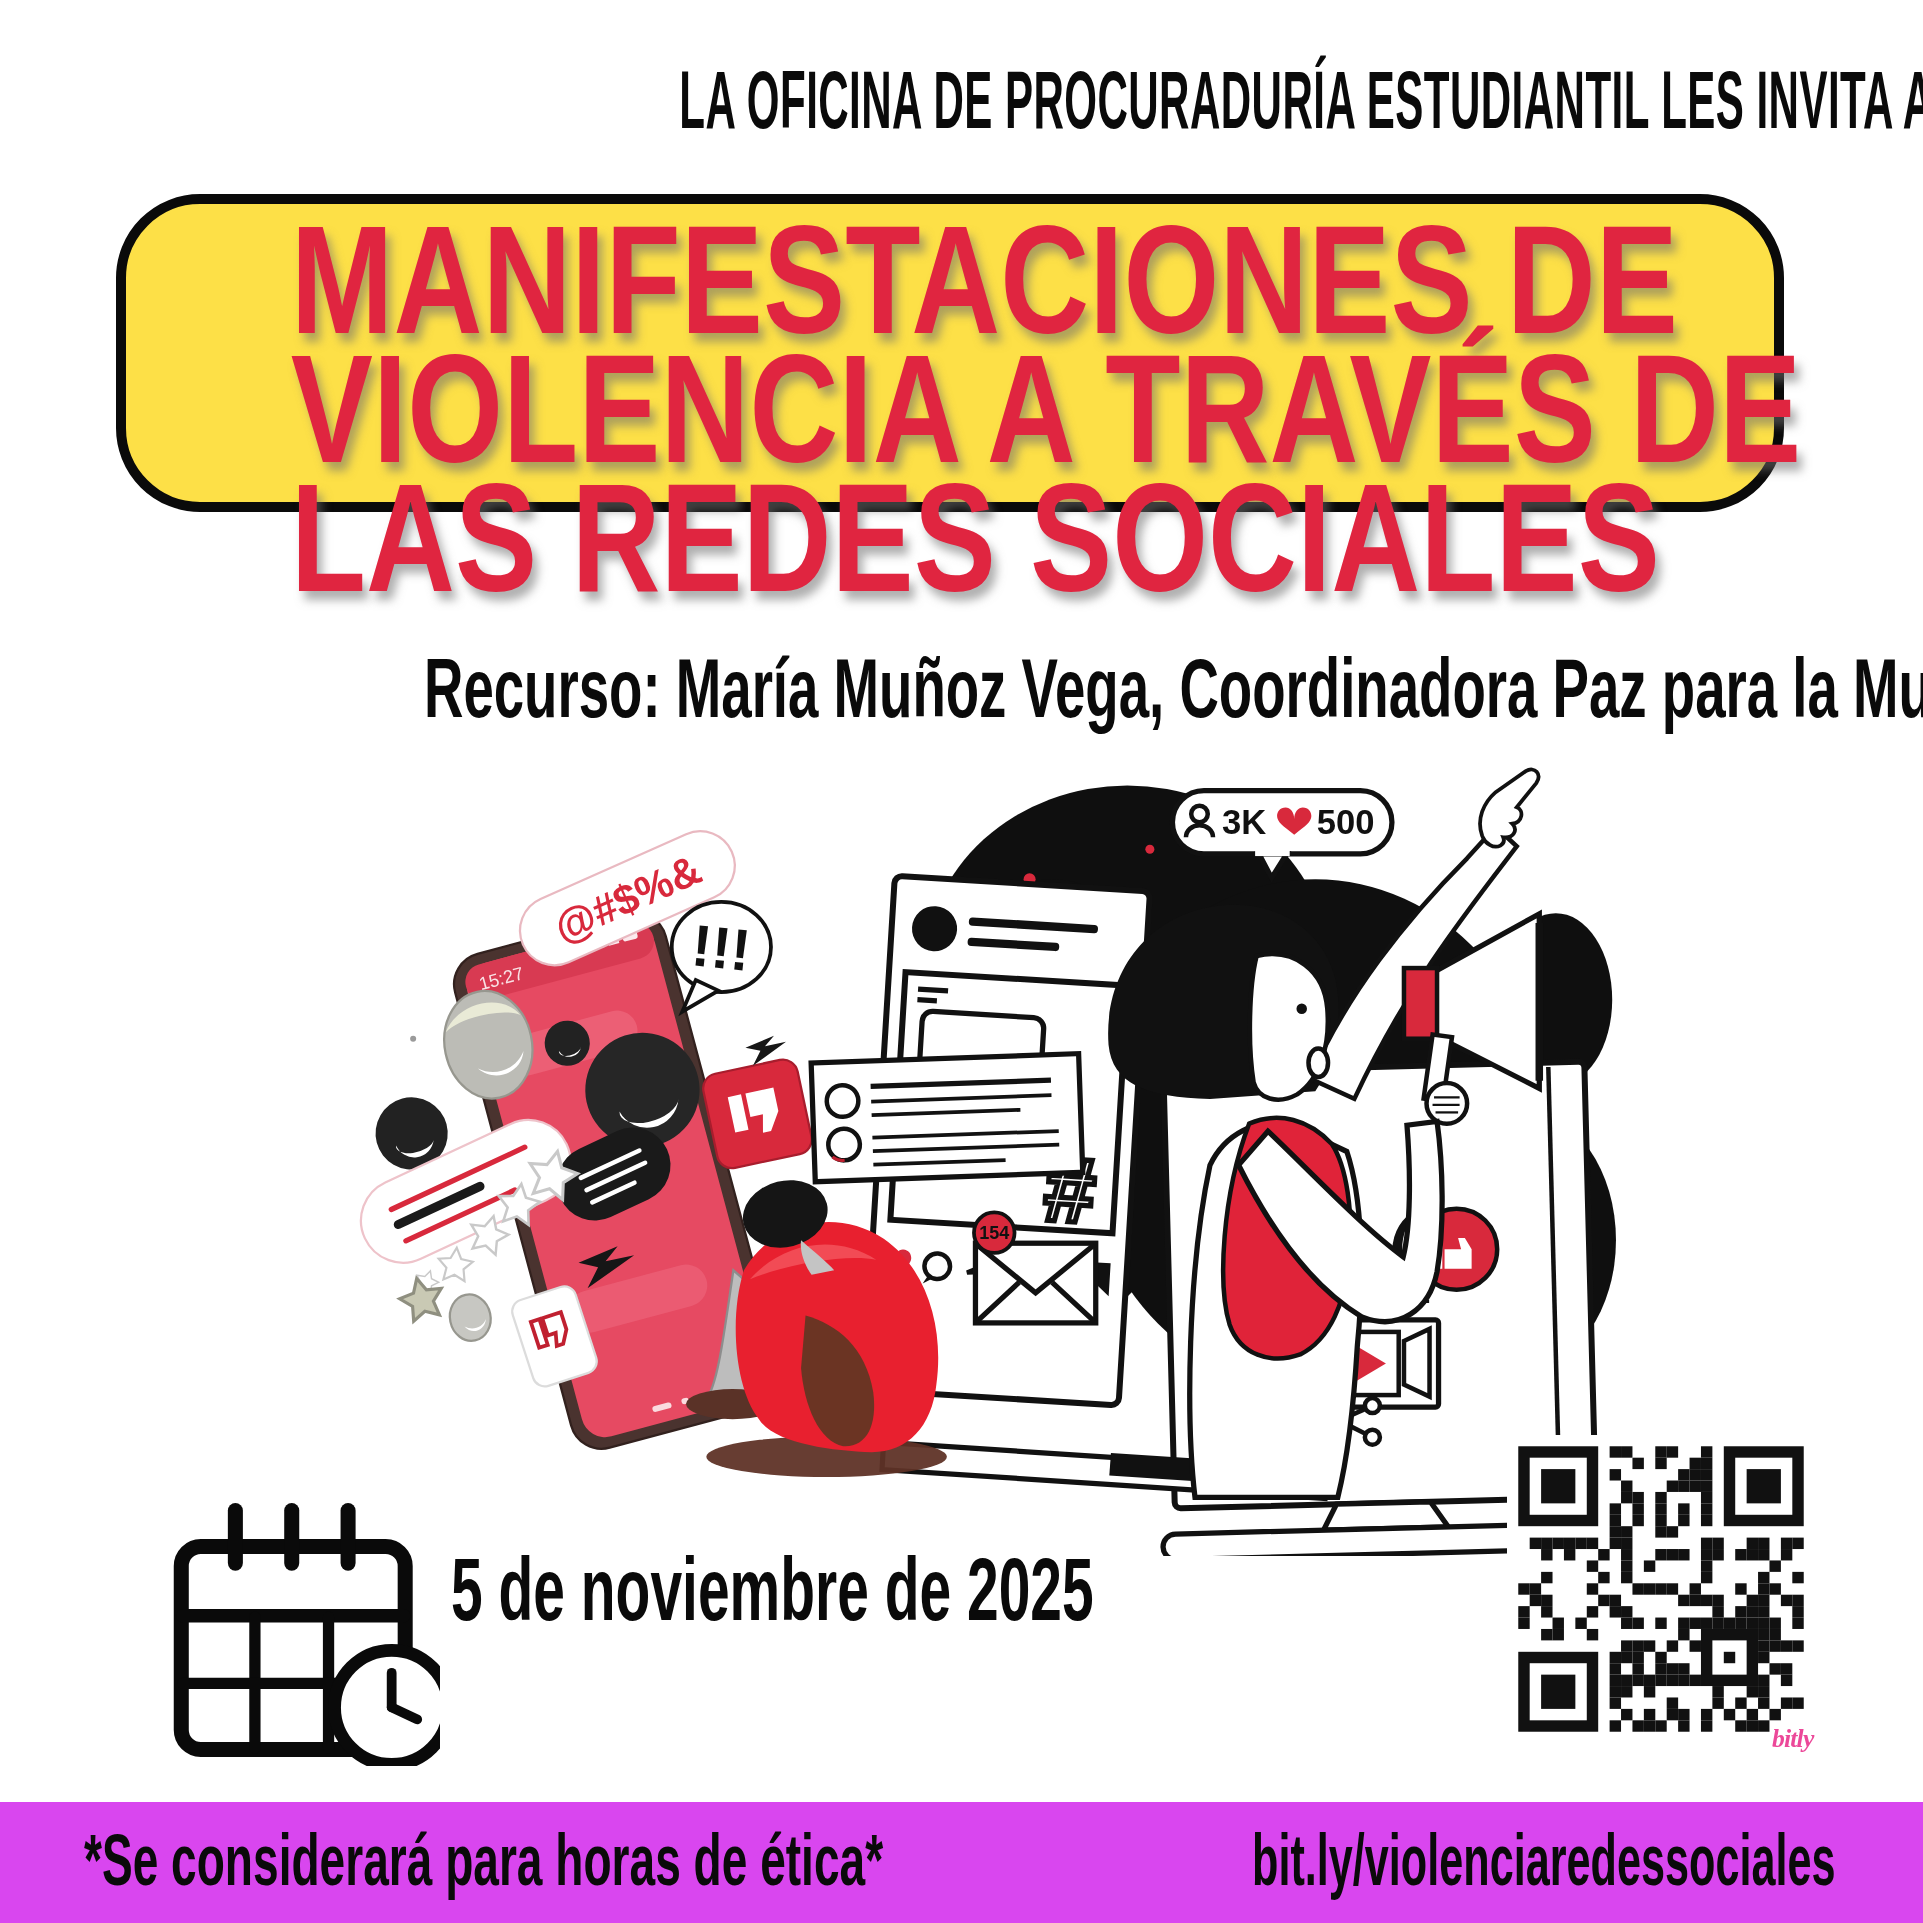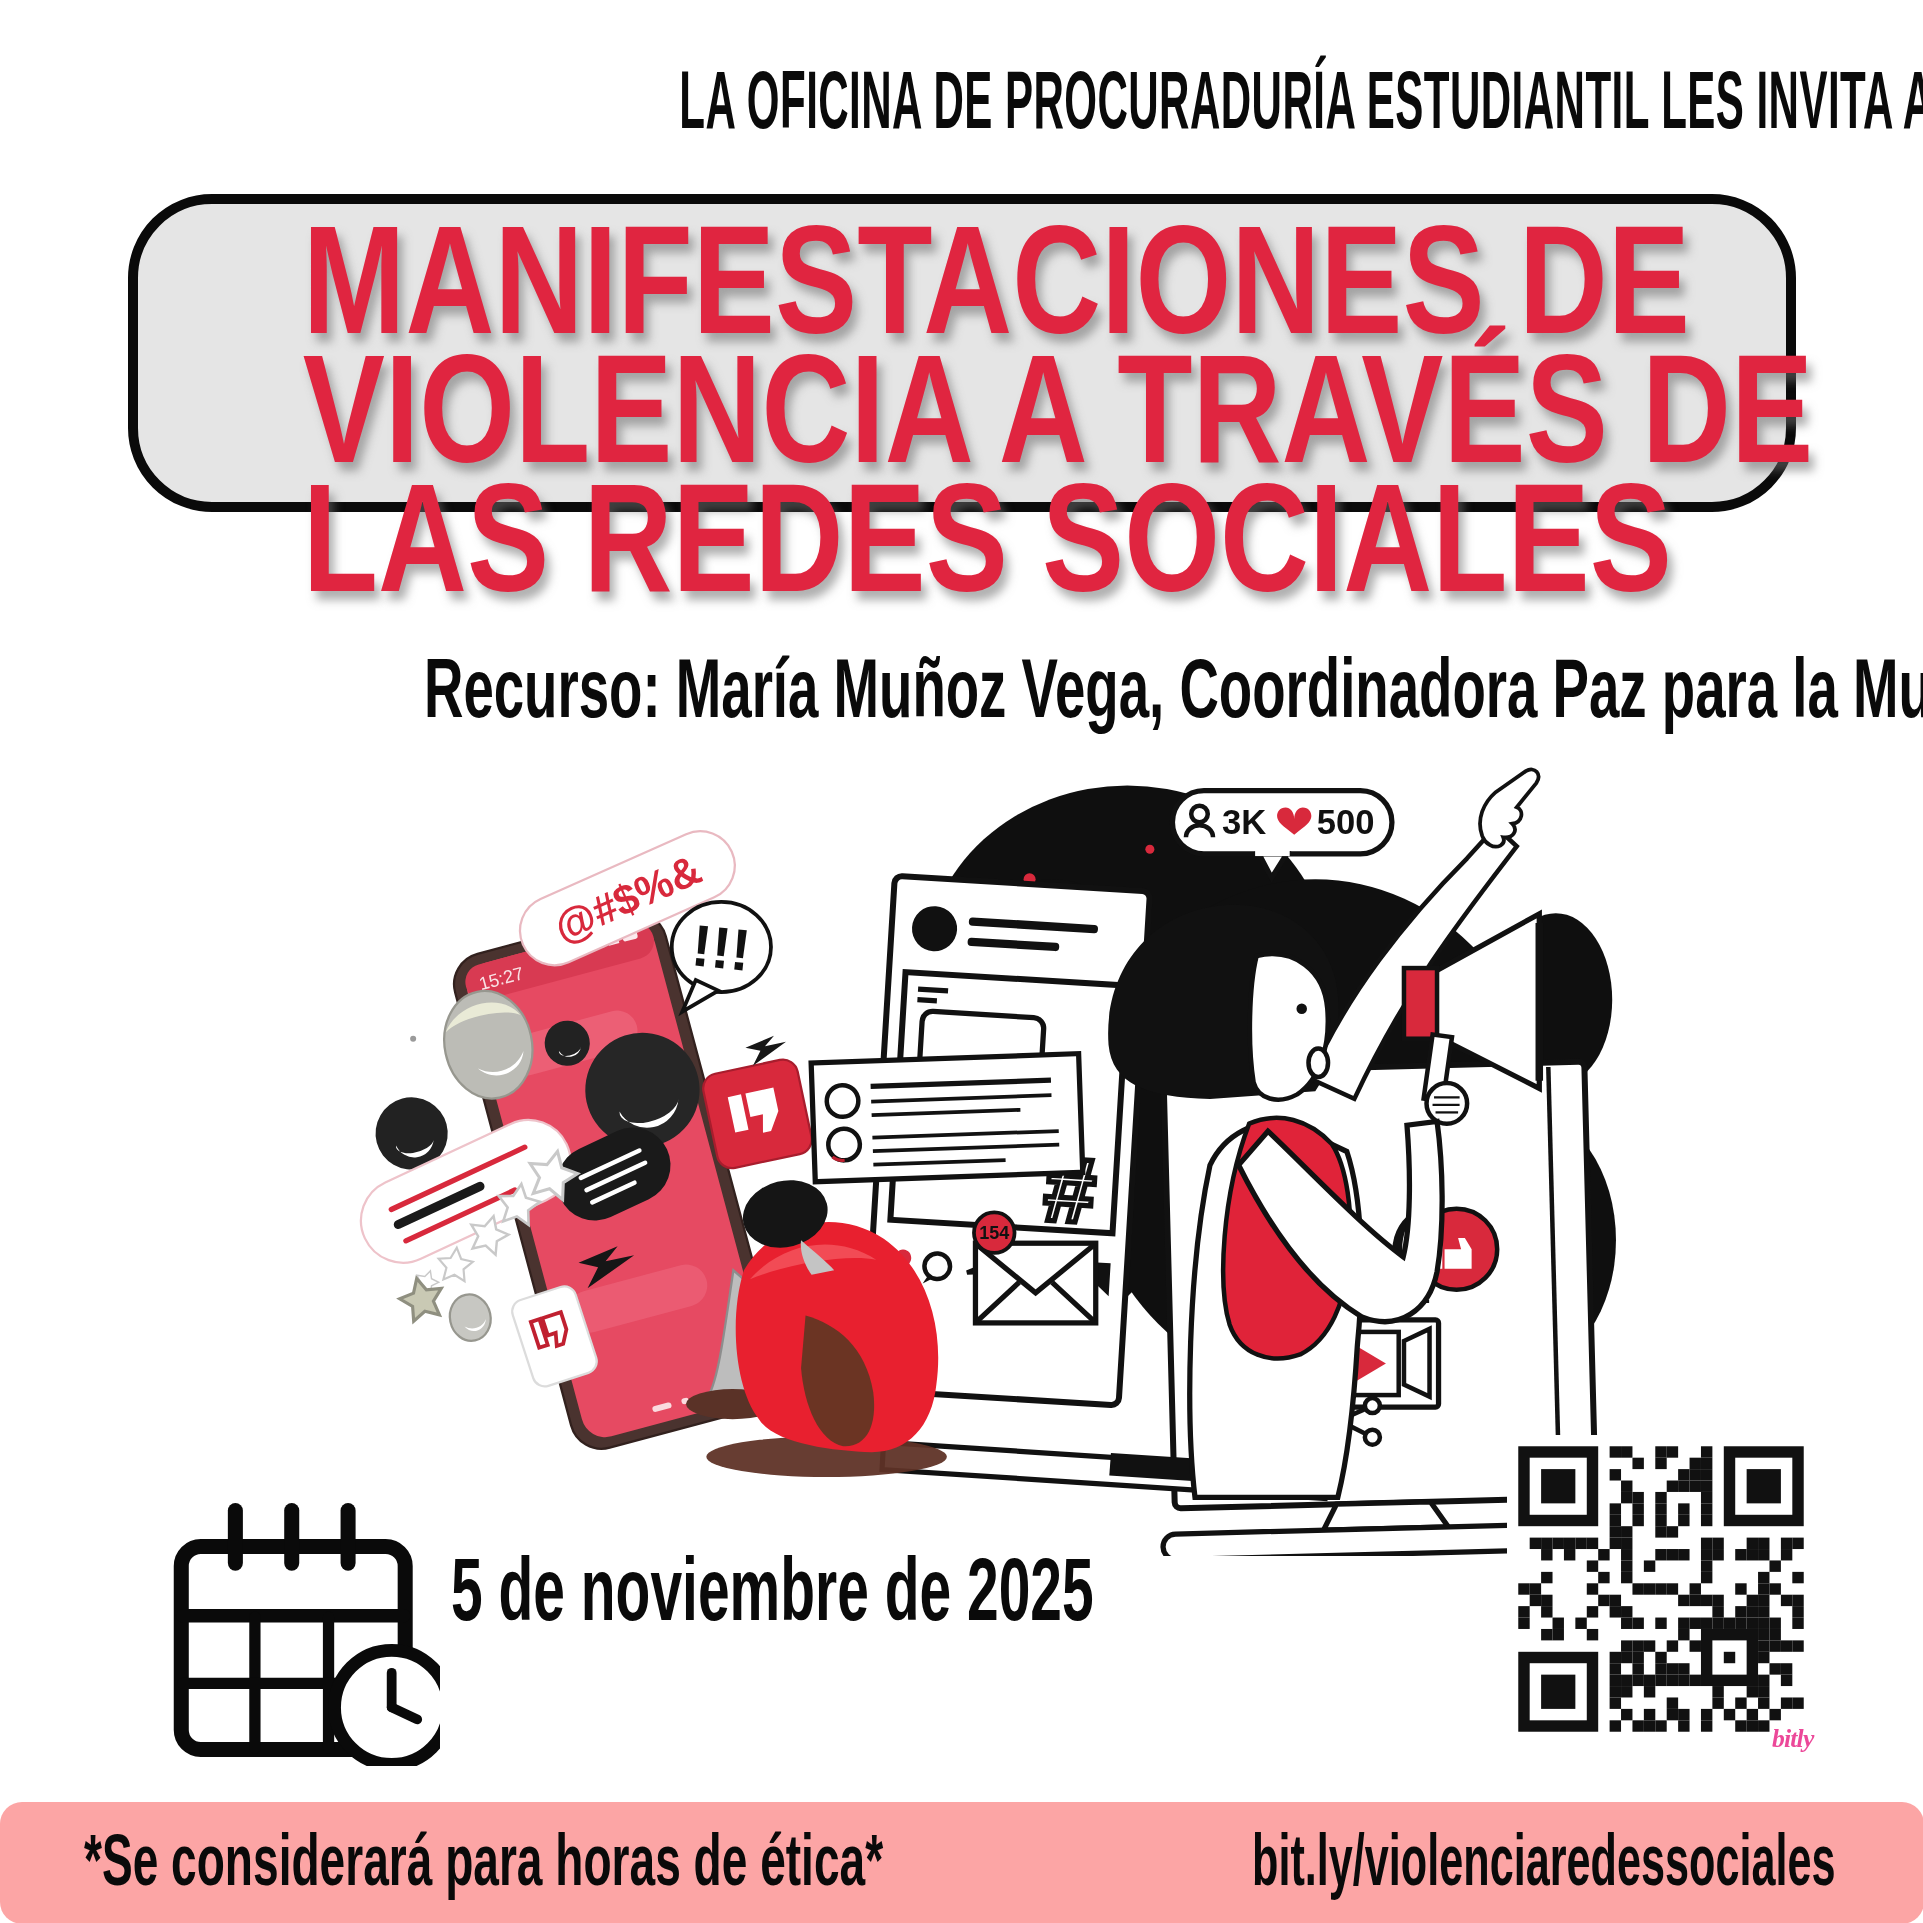--- a/index.html
+++ b/index.html
@@ -2,30 +2,30 @@
 <html style="font-size:12px"><head>
 <meta charset="utf-8">
 <style>
   html,body{margin:0;padding:0;background:#ffffff;}
   .poster{position:relative;width:1924px;height:1924px;background:#ffffff;overflow:hidden;
           font-family:"Liberation Sans",sans-serif;color:#0a0a0a;}
   .center-line{position:absolute;left:0;width:1924px;text-align:center;white-space:nowrap;}
   .cx{display:inline-block;white-space:nowrap;font-weight:700;}
   .hdr{font-size:81px;letter-spacing:0.8px;}
   .hdr .cx{transform:scaleX(.52);transform-origin:center;}
-  .title-box{position:absolute;left:128px;top:194px;width:1668px;height:318px;border:10.5px solid #0a0a0a;
-             border-radius:84px;box-sizing:border-box;background:#e5e5e5;}
+  .title-box{position:absolute;left:116px;top:194px;width:1668px;height:318px;border:10.5px solid #0a0a0a;
+             border-radius:84px;box-sizing:border-box;background:#fde047;}
   .title-lines{position:absolute;left:0;top:12px;width:100%;text-align:center;font-weight:700;
                font-size:154px;line-height:129px;color:#e02540;transform:scaleX(.8);transform-origin:center top;
                text-shadow:6.8px 9px 10.5px rgba(110,110,110,.55);letter-spacing:0px;white-space:nowrap;}
   .resource{font-size:84px;}
   .resource .cx{transform:scaleX(.65);transform-origin:center;}
   .when{position:absolute;left:451px;white-space:nowrap;font-size:89px;font-weight:700;}
   .when .cx{transform:scaleX(.64);transform-origin:left center;}
-  .footer{position:absolute;left:0;top:1802px;width:1924px;height:122px;background:#fca5a5;border-radius:22px;}
+  .footer{position:absolute;left:0;top:1802px;width:1924px;height:122px;background:#d946ef;}
   .footer .left{position:absolute;left:84px;top:50%;font-size:72px;font-weight:700;white-space:nowrap;
                 transform:translateY(-54%) scaleX(.64);transform-origin:left center;}
   .footer .right{position:absolute;right:89px;top:50%;font-size:72px;font-weight:700;white-space:nowrap;
                  transform:translateY(-54%) scaleX(.60);transform-origin:right center;}
   .qr-wrap{position:absolute;left:1507px;top:1435px;width:308px;height:319px;}
   .bitly{position:absolute;right:1.5px;bottom:0px;font-family:"Liberation Serif",serif;font-style:italic;
          font-weight:700;font-size:25.6px;letter-spacing:-0.8px;color:#ec4899;}
   svg text{font-family:"Liberation Sans",sans-serif;}
 </style>
 </head>

